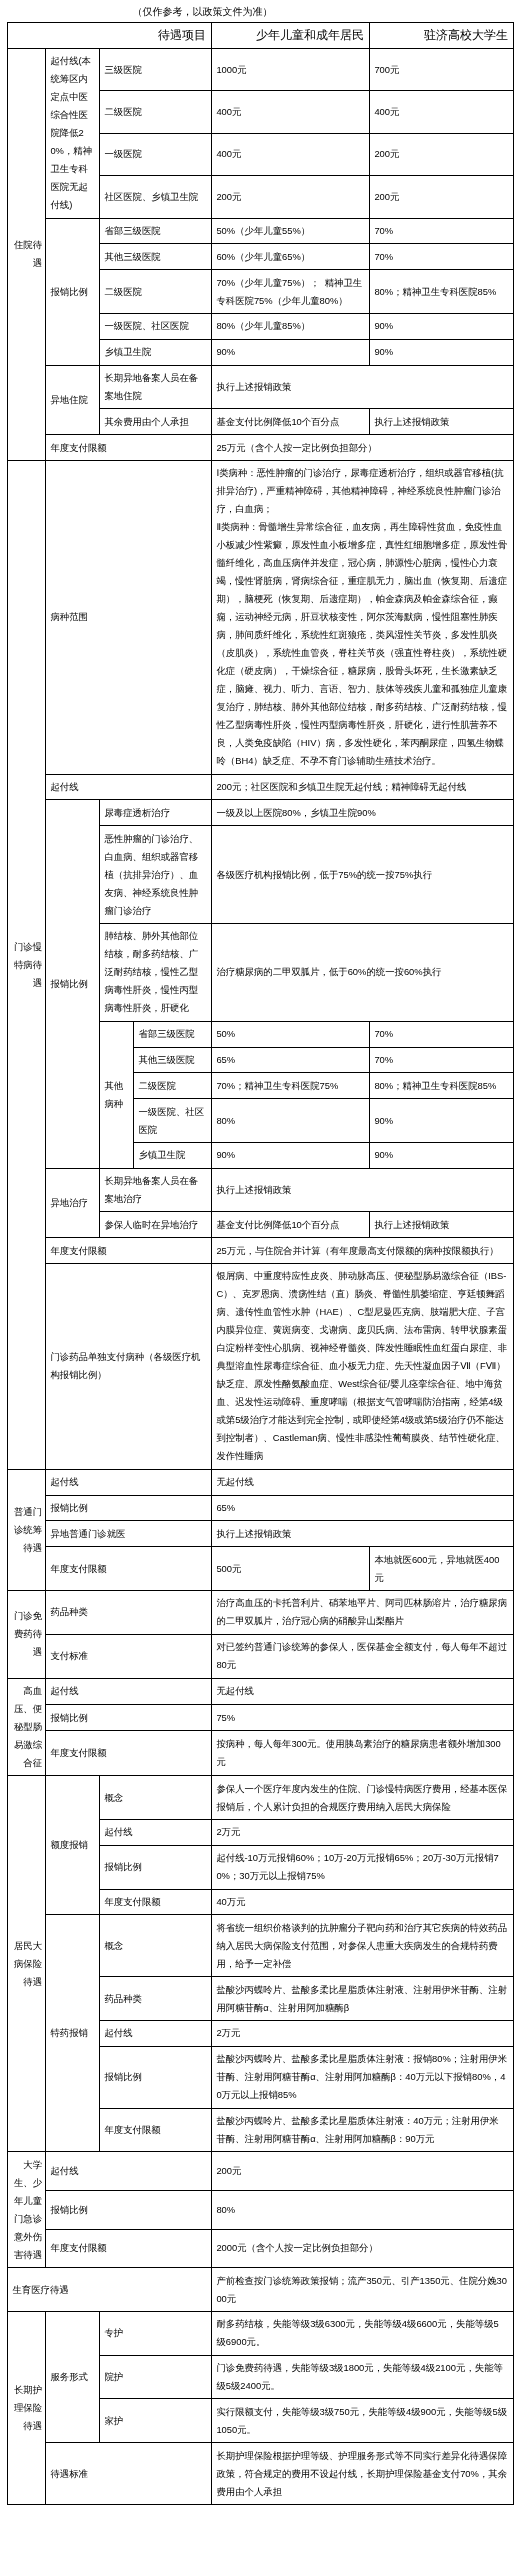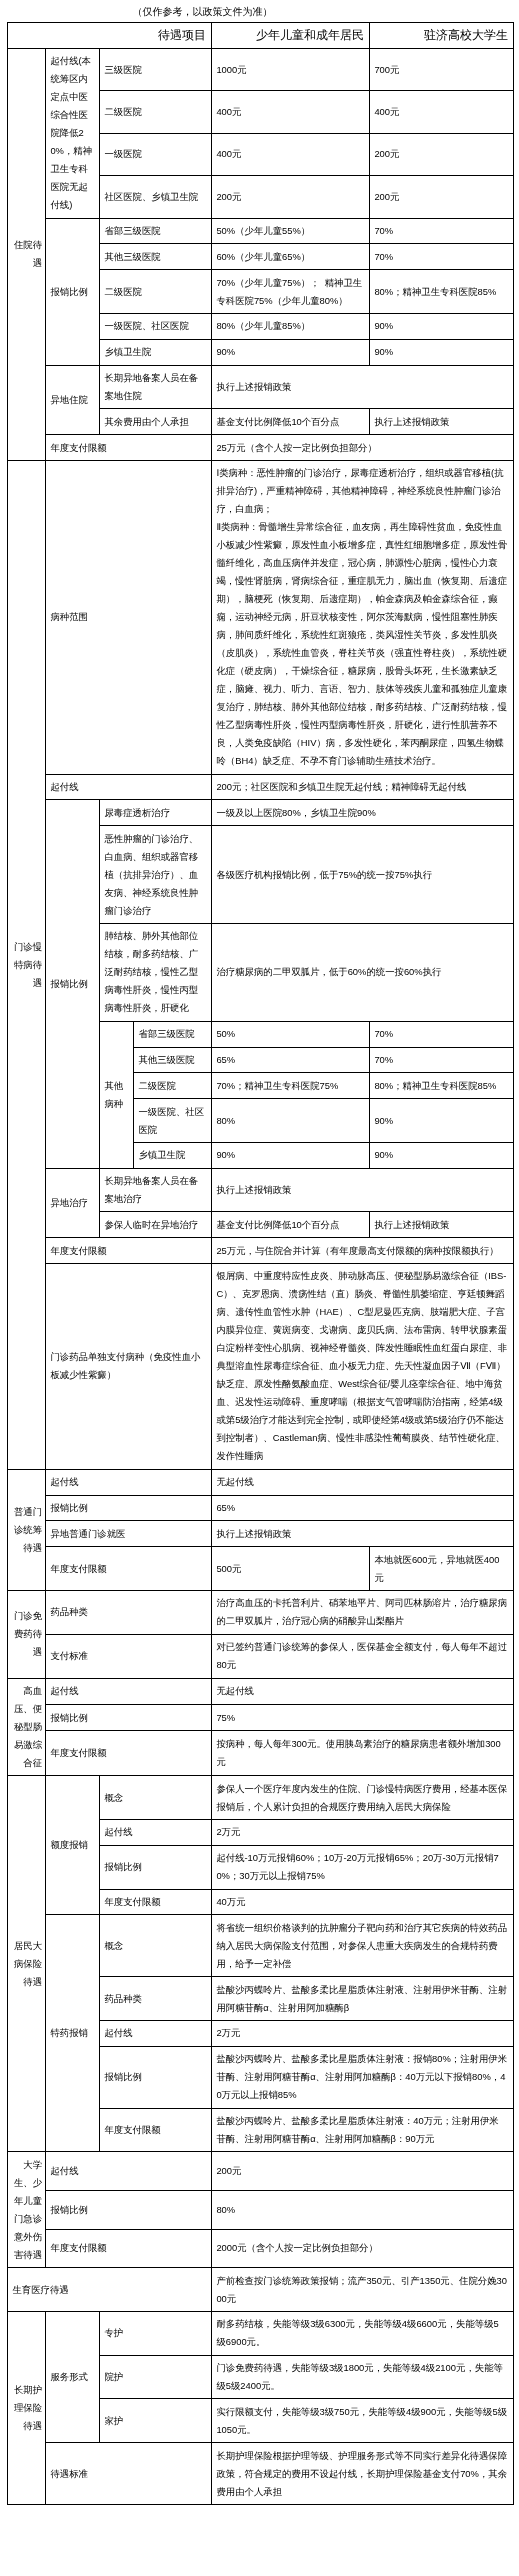--- a/index.html
+++ b/index.html
@@ -154,21 +154,21 @@
       <tr>
         <td colspan="2" class="lab">参保人临时在异地治疗</td>
         <td class="val">基金支付比例降低10个百分点</td>
         <td class="val">执行上述报销政策</td>
       </tr>
       <tr>
         <td colspan="3" class="lab">年度支付限额</td>
         <td colspan="2" class="val">25万元，与住院合并计算（有年度最高支付限额的病种按限额执行）</td>
       </tr>
       <tr>
-        <td colspan="3" class="lab">门诊药品单独支付病种（免疫性血小板减少性紫癜）</td>
+        <td colspan="3" class="lab">门诊药品单独支付病种（各级医疗机构报销比例）</td>
         <td colspan="2" class="val">银屑病、中重度特应性皮炎、肺动脉高压、便秘型肠易激综合征（IBS-C）、克罗恩病、溃疡性结（直）肠炎、脊髓性肌萎缩症、亨廷顿舞蹈病、遗传性血管性水肿（HAE）、C型尼曼匹克病、肢端肥大症、子宫内膜异位症、黄斑病变、戈谢病、庞贝氏病、法布雷病、转甲状腺素蛋白淀粉样变性心肌病、视神经脊髓炎、阵发性睡眠性血红蛋白尿症、非典型溶血性尿毒症综合征、血小板无力症、先天性凝血因子Ⅶ（FⅦ）缺乏症、原发性酪氨酸血症、West综合征/婴儿痉挛综合征、地中海贫血、迟发性运动障碍、重度哮喘（根据支气管哮喘防治指南，经第4级或第5级治疗才能达到完全控制，或即使经第4级或第5级治疗仍不能达到控制者）、Castleman病、慢性非感染性葡萄膜炎、结节性硬化症、发作性睡病</td>
       </tr>
       <tr class="sep">
         <td rowspan="4" class="sec">普通门诊统筹待遇</td>
         <td colspan="3" class="lab">起付线</td>
         <td colspan="2" class="val">无起付线</td>
       </tr>
       <tr>
         <td colspan="3" class="lab">报销比例</td>
         <td colspan="2" class="val">65%</td>

